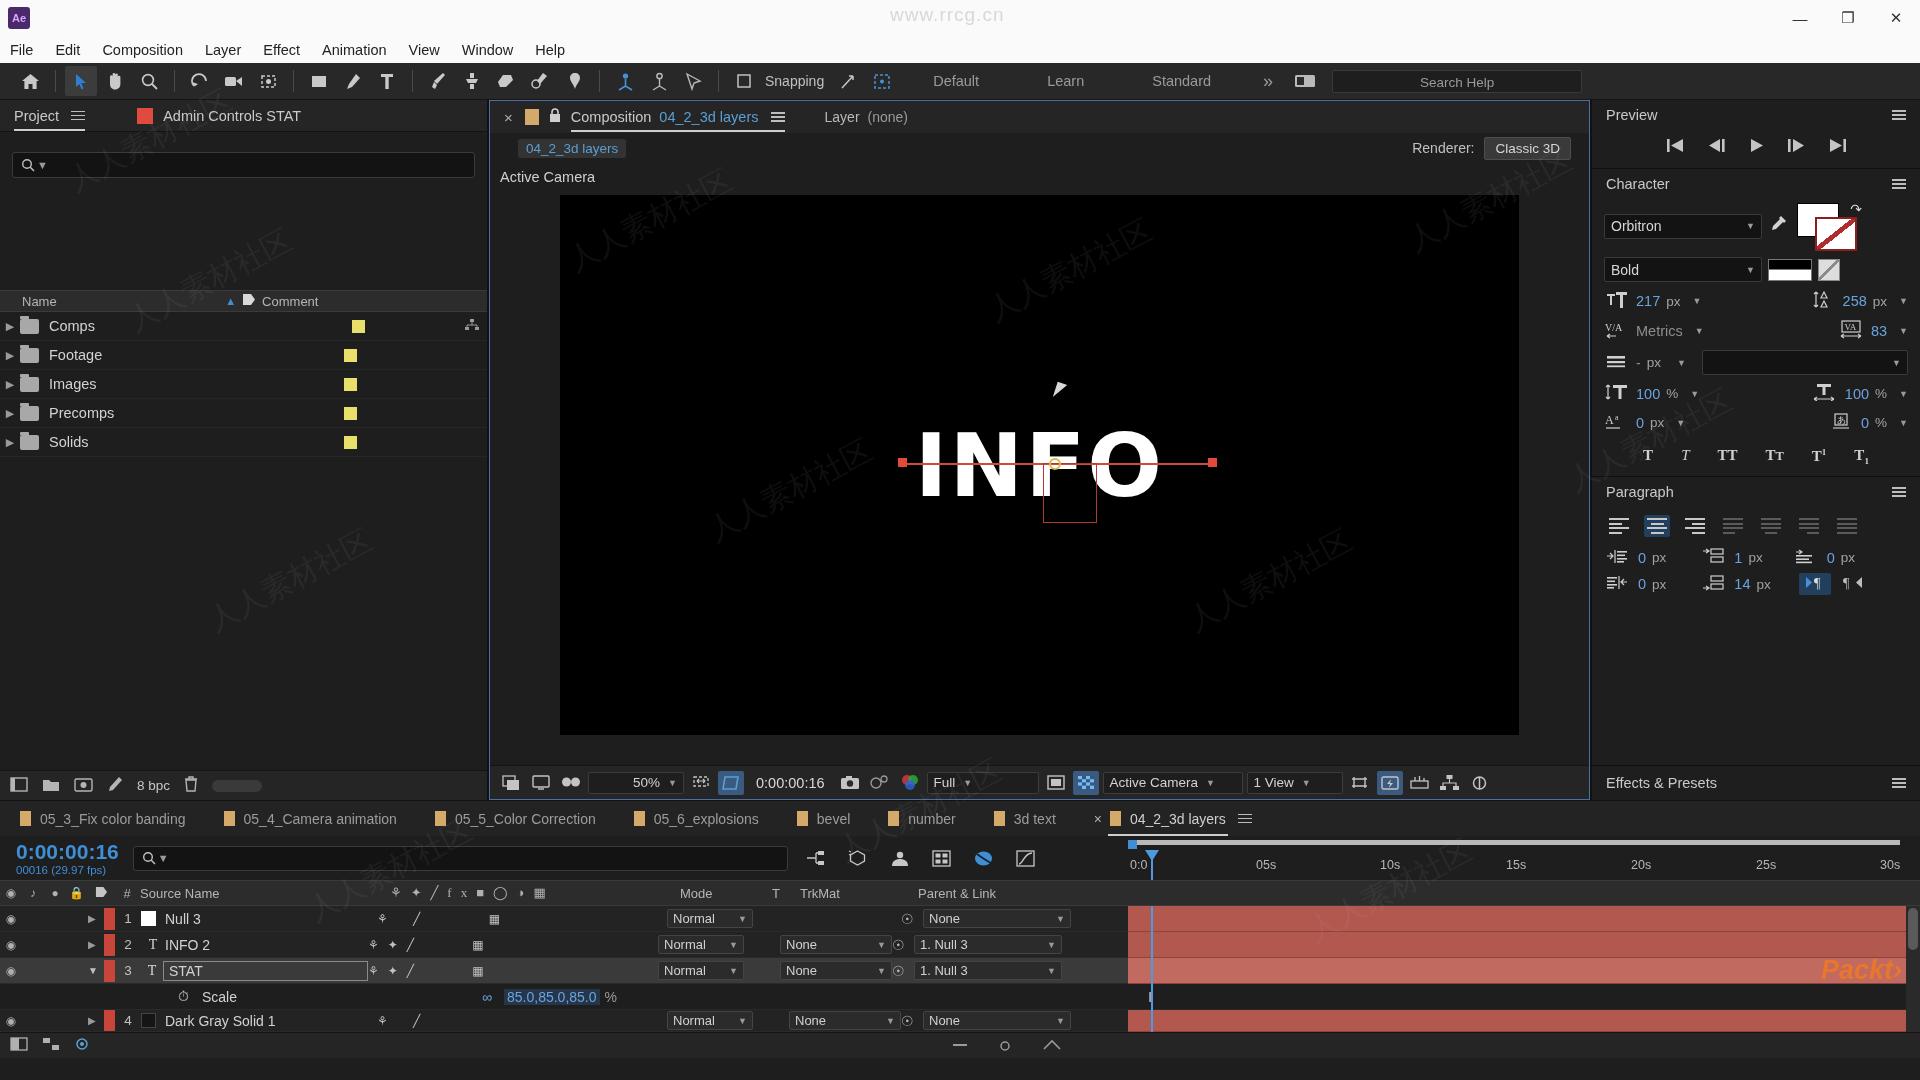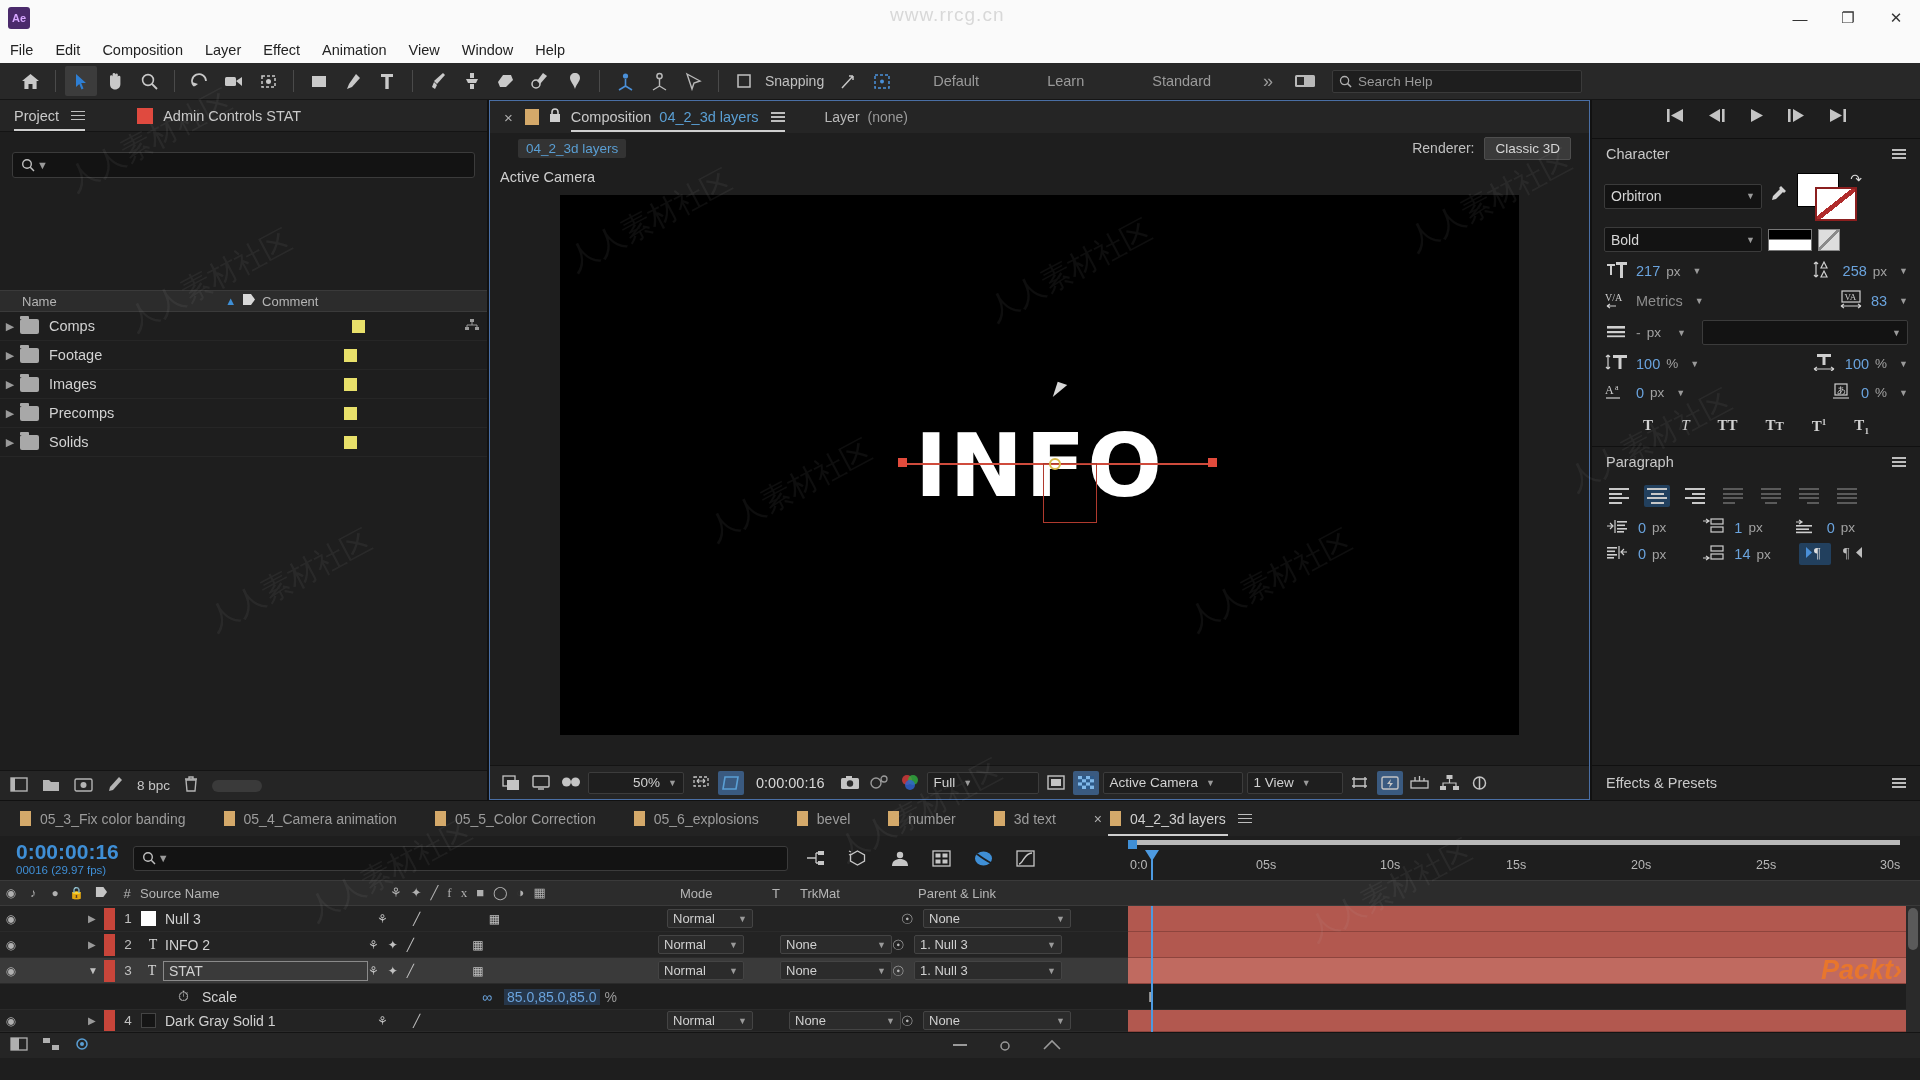--- a/index.html
+++ b/index.html
@@ -24,21 +24,21 @@
   .menubar span{ color:#222; font-size:14.5px; margin-right:22px; }
   
   .toolbar{ height:37px; background:#282828; display:flex; align-items:center; border-bottom:1px solid #151515;}
   .tool{ width:32px;height:30px;display:flex;align-items:center;justify-content:center;color:#c9c9c9;margin:0 1px;border-radius:2px;}
   .tool.sel{ background:#3c3c3c;}
   .tool svg{ display:block;}
   .tsep{ width:1px;height:22px;background:#4a4a4a;margin:0 8px;}
   .snaptxt{ color:#c0c0c0;font-size:14px;margin-left:4px;}
   .wsname{ color:#9a9a9a;font-size:14.5px;margin:0 34px;}
   .searchhelp{ display:flex;align-items:center;background:#1e1e1e;border:1px solid #3a3a3a;border-radius:2px;
-               height:23px;width:250px;padding:4px 6px;color:#9a9a9a;font-size:13.5px;margin-left:10px;}
+               height:23px;width:250px;padding:4px 6px;color:#9a9a9a;font-size:13.5px;margin-left:10px;flex-direction:column;}
   
   .main{ display:flex; height:700px; }
   
   .leftpanel{ width:489px; background:#1e1e1e; border-right:2px solid #111; display:flex;flex-direction:column;}
   .panel-tabs{ height:32px; background:#252525; display:flex; align-items:center; padding-left:14px; border-bottom:1px solid #141414;}
   .ptab{ font-size:14.5px;color:#c9c9c9;display:flex;align-items:center;}
   .ptab.active{ position:relative;}
   .ptab.active:after{content:"";position:absolute;left:0;right:0;bottom:-7px;height:2px;background:#cfcfcf;}
   .hamb{ display:inline-block;width:14px;margin-left:12px;}
   .hamb i{display:block;height:1.6px;background:#bdbdbd;margin:2.4px 0;}
@@ -573,20 +573,28 @@
         <svg width="17" height="16" viewBox="0 0 17 16">
             <circle cx="8.5" cy="8" r="6" fill="none" stroke="#c4c4c4" stroke-width="1.5"></circle>
             <path d="M8.5 2v12" stroke="#c4c4c4" stroke-width="1.5"></path>
           </svg>
         </div>
     </div>
   </div>
 
   <div class="rightpanel">
 
+    <div class="secthead">
+      <span>Preview</span>
+      <span class="hamb">
+          <i></i>
+          <i></i>
+          <i></i>
+        </span>
+    </div>
     <div class="previewbtns">
       <span>
         <svg width="19" height="15" viewBox="0 0 19 15">
             <rect x="1" y="1" width="2.6" height="13" fill="#c4c4c4"></rect>
             <path d="M17 1v13L5 7.5z" fill="#c4c4c4"></path>
           </svg></span>
       <span>
         <svg width="20" height="15" viewBox="0 0 20 15">
             <path d="M13 1v13L2 7.5z" fill="#c4c4c4"></path>
             <rect x="15" y="1" width="2.6" height="13" fill="#c4c4c4"></rect>

